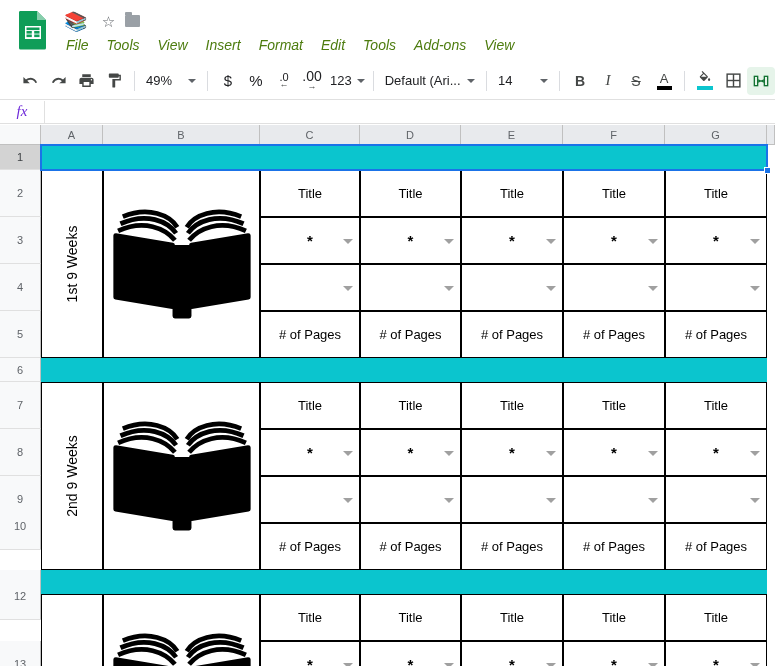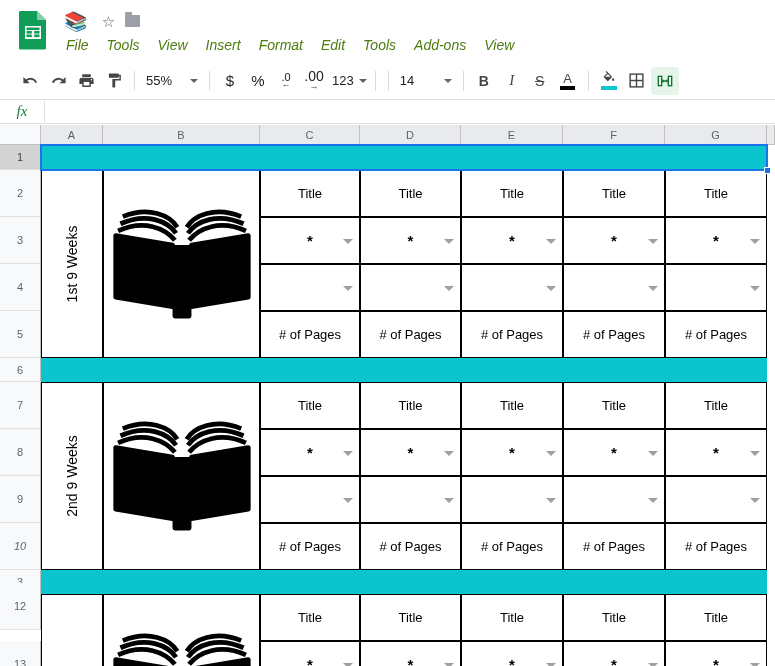--- a/index.html
+++ b/index.html
@@ -90,21 +90,21 @@
   }
 
   
   #formula-bar {
     position: absolute; left: 0; top: 100px; width: 775px; height: 24px;
     background: #ffffff; display: flex; align-items: center;
     border-bottom: 1px solid #e0e0e0;
   }
   #fx-label {
     width: 44px; text-align: center; font-style: italic;
-    font-family: "Liberation Serif", serif; font-size: 15px; color: #15803d;
+    font-family: "Liberation Serif", serif; font-size: 15px; color: #6d28d9;
     flex: 0 0 44px;
   }
   #formula-input {
     flex: 1; height: 22px; border: none; outline: none;
     font-size: 13px; color: #202124; background: transparent;
     border-left: 1px solid #e0e0e0; padding-left: 5px;
   }
 
   
   #grid-wrap {
@@ -215,21 +215,21 @@
   </div>
   <div class="tb-btn">
     <svg width="17" height="17" viewBox="0 0 24 24" fill="#444746">
       <path d="M18 4V3c0-.55-.45-1-1-1H5c-.55 0-1 .45-1 1v4c0 .55.45 1 1 1h12c.55 0 1-.45 1-1V6h1v4H9v11c0 .55.45 1 1 1h2c.55 0 1-.45 1-1v-9h8V4h-3z"></path>
     </svg>
   </div>
 
   <div class="tb-sep"></div>
 
   <div class="tb-dd" style="width:62px;justify-content:space-between">
-    <span class="tb-text">55%</span>
+    <span class="tb-text">49%</span>
     <span class="tb-caret"></span>
   </div>
 
   <div class="tb-sep"></div>
 
   <div class="tb-btn">
     <span class="tb-text" style="font-size:15px">$</span>
   </div>
   <div class="tb-btn">
     <span class="tb-text" style="font-size:15px">%</span>
@@ -242,20 +242,24 @@
     <span class="tb-text" style="font-size:14px">.00</span>
     <span style="font-size:9px;color:#444746">→</span>
   </div>
   <div class="tb-dd" style="padding:0 2px 0 4px">
     <span class="tb-text">123</span>
     <span class="tb-caret"></span>
   </div>
 
   <div class="tb-sep"></div>
 
+  <div class="tb-dd" id="font-box">
+    <span class="tb-text">Default (Ari...</span>
+    <span class="tb-caret"></span>
+  </div>
 
   <div class="tb-sep"></div>
 
   <div class="tb-dd" id="size-box">
     <span class="tb-text">14</span>
     <span class="tb-caret"></span>
   </div>
 
   <div class="tb-sep"></div>
 
@@ -318,23 +322,23 @@
       </div>
       <div class="row-head selected" style="top: 20px; height: 25px;">1</div>
       <div class="row-head" style="top: 45px; height: 47px;">2</div>
       <div class="row-head" style="top: 92px; height: 47px;">3</div>
       <div class="row-head" style="top: 139px; height: 47px;">4</div>
       <div class="row-head" style="top: 186px; height: 47px;">5</div>
       <div class="row-head" style="top: 233px; height: 24px;">6</div>
       <div class="row-head" style="top: 257px; height: 47px;">7</div>
       <div class="row-head" style="top: 304px; height: 47px;">8</div>
       <div class="row-head" style="top: 351px; height: 47px;">9</div>
-      <div class="row-head" style="top: 398px; height: 47px; font-style: italic;">10</div>
+      <div class="row-head" style="top: 378px; height: 47px;">10</div>
       <div class="row-head" style="top: 445px; height: 24px;">3</div>
-      <div class="row-head" style="top: 458px; height: 47px;">12</div>
+      <div class="row-head" style="top: 448px; height: 47px;">12</div>
       <div class="row-head" style="top: 516px; height: 47px;">13</div>
       <div class="rotated-label" style="left: 41px; top: 45px; width: 62px; height: 188px;">
         <span>1st 9 Weeks</span>
       </div>
       <div class="book-cell" style="left: 103px; top: 45px; width: 157px; height: 188px;">
         <svg viewBox="0 0 120 100" width="142" height="120">
           <path d="M4 26 L52 34 L52 86 L4 78 Z" fill="#000" stroke="#000" stroke-width="4" stroke-linejoin="round"></path>
           <path d="M116 26 L68 34 L68 86 L116 78 Z" fill="#000" stroke="#000" stroke-width="4" stroke-linejoin="round"></path>
           <path d="M54 36 L66 36 L66 94 L54 94 Z" fill="#000" stroke="#000" stroke-width="4" stroke-linejoin="round"></path>
           <path d="M6 22 C28 12 46 20 54 30" fill="none" stroke="#000" stroke-width="4" stroke-linejoin="round"></path>

